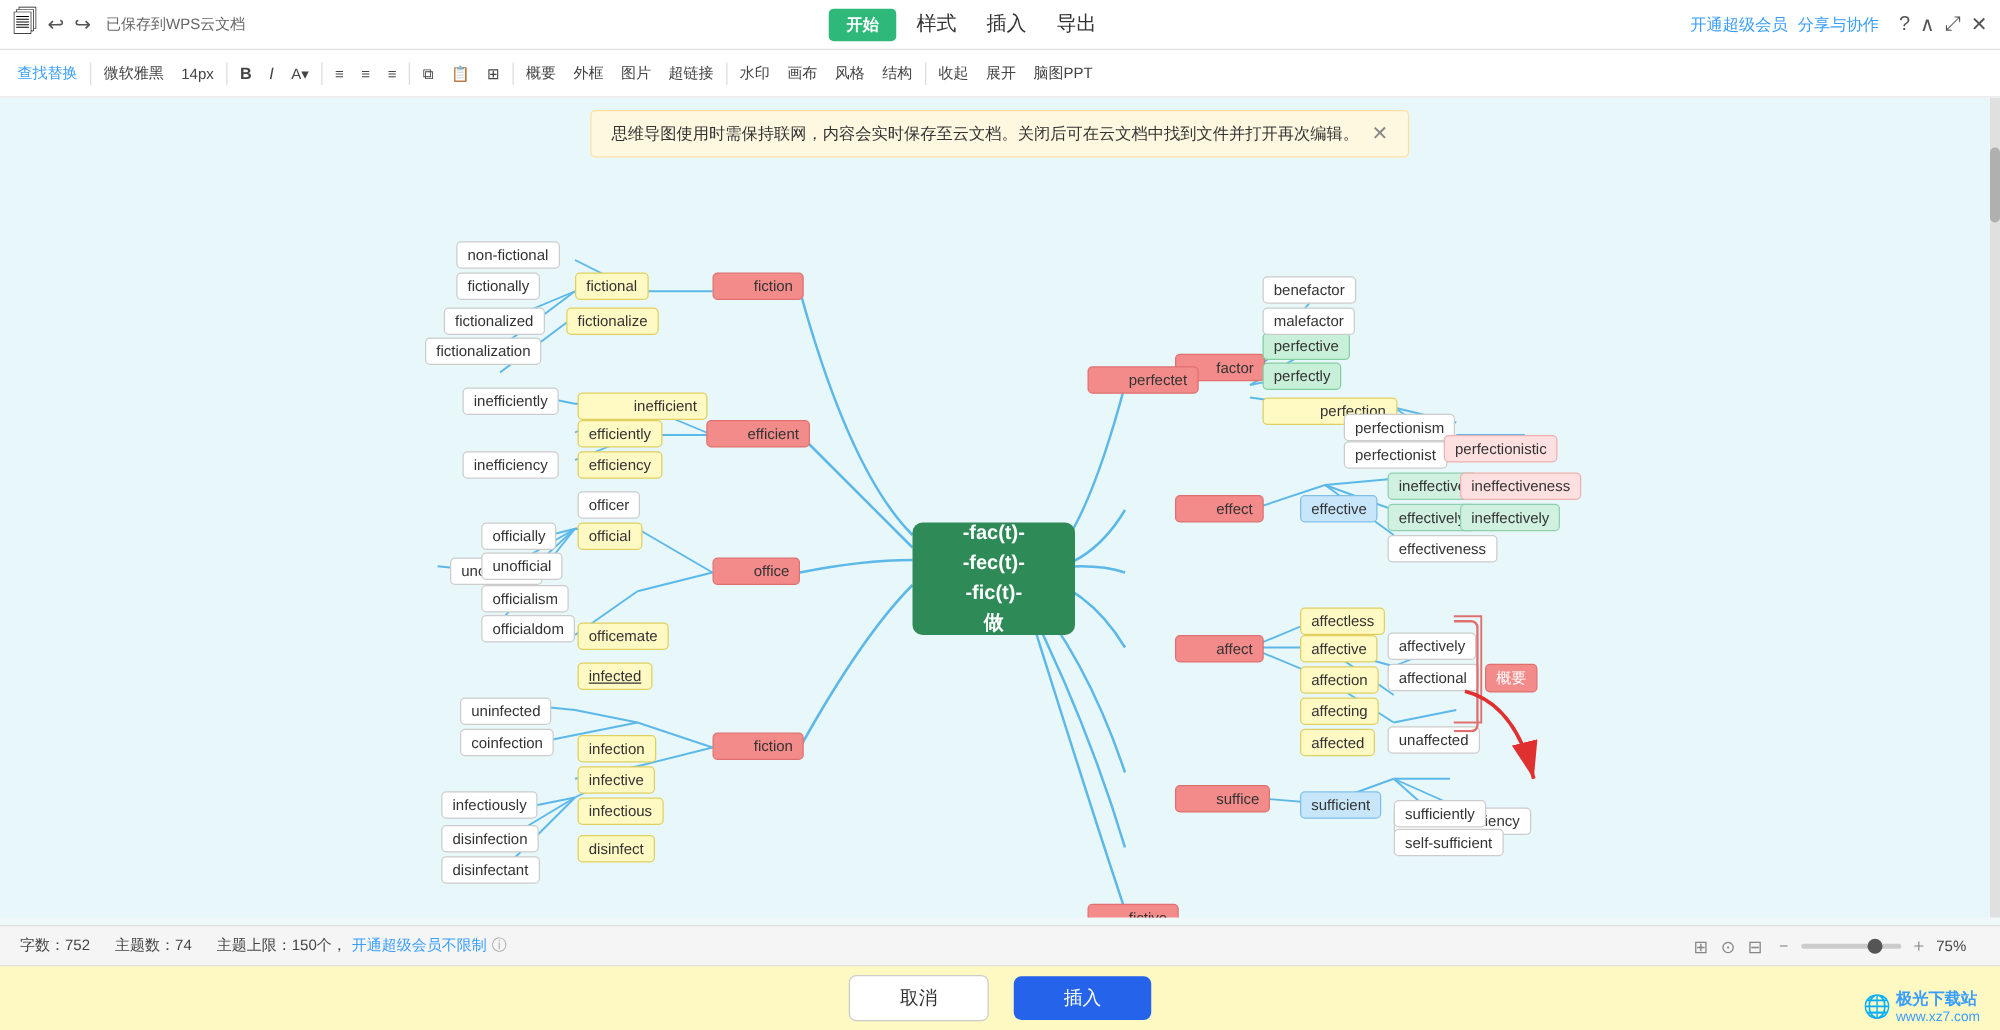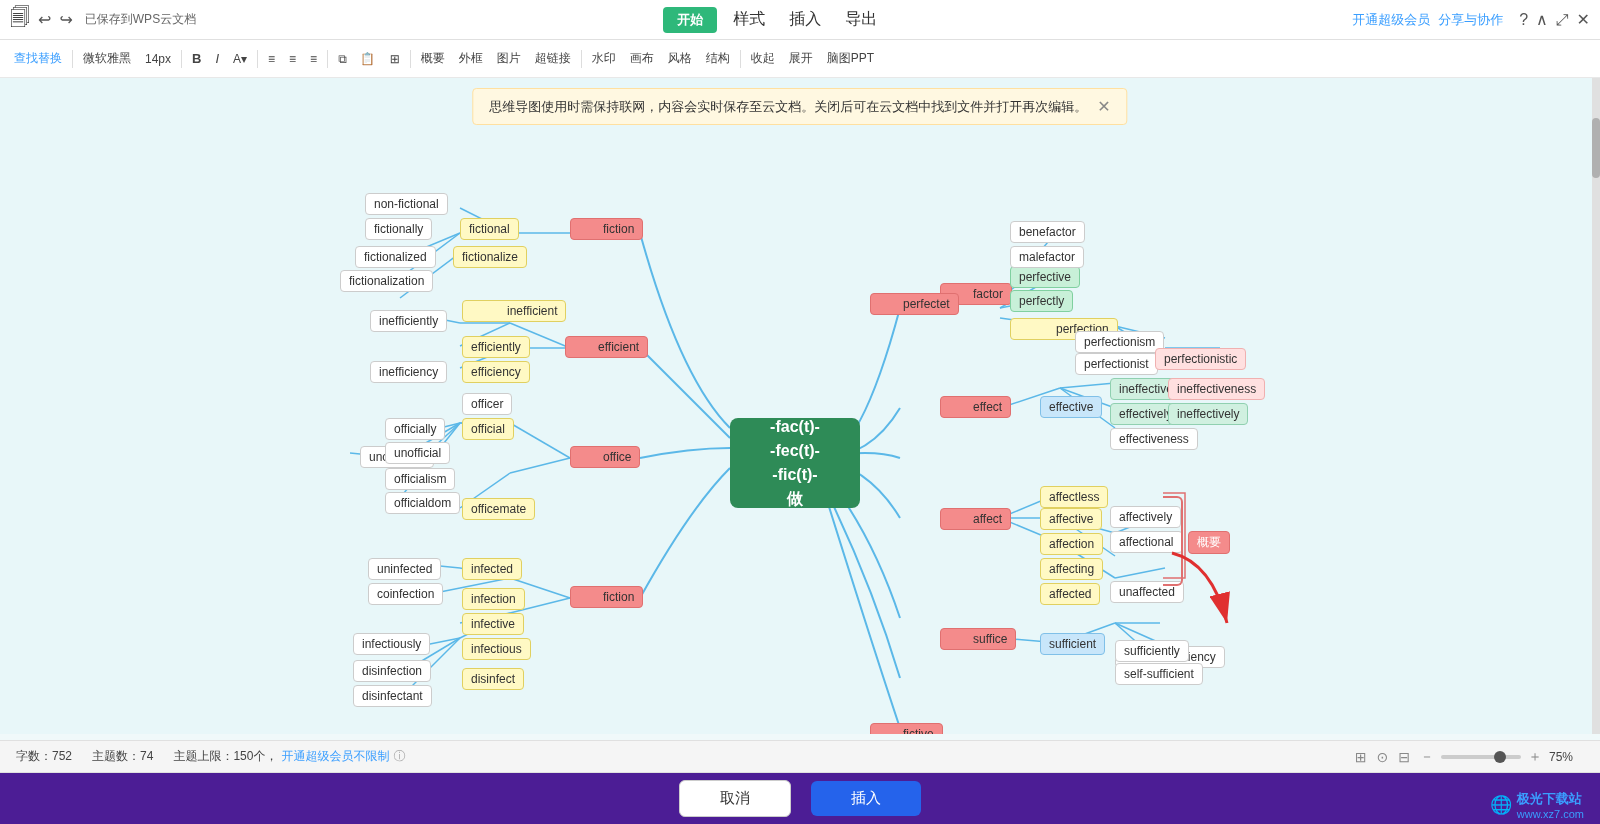--- a/index.html
+++ b/index.html
@@ -163,21 +163,21 @@
     .status-spacer { flex: 1; }
     .status-icon { color: #888; cursor: pointer; margin: 0 3px; font-size: 14px; }
 
     
     #action-bar {
       position: absolute;
       bottom: 0;
       left: 0;
       right: 0;
       height: 52px;
-      background: #4c1d95;
+      background: #fef9c3;
       border-top: 1px solid #e0e0e0;
       display: flex;
       align-items: center;
       justify-content: center;
       gap: 20px;
       z-index: 100;
     }
     .action-btn {
       padding: 8px 40px;
       border-radius: 6px;
@@ -441,21 +441,21 @@
   <div class="node node-level3" style="left:365px; top:140px;">
     <span>fictionally</span>
   </div>
   <div class="node node-level3" style="left:355px; top:168px;">
     <span>fictionalized</span>
   </div>
   <div class="node node-level3" style="left:340px; top:192px;">
     <span>fictionalization</span>
   </div>
 
-  <div class="node node-level2" style="left:462px; top:222px;padding-left:44px;">
+  <div class="node node-level2" style="left:462px; top:236px;padding-left:44px;">
     <span>inefficient</span>
   </div>
   <div class="node node-level2" style="left:462px; top:258px;">
     <span>efficiently</span>
   </div>
   <div class="node node-level2" style="left:462px; top:283px;">
     <span>efficiency</span>
   </div>
   <div class="node node-level3" style="left:370px; top:232px;">
     <span>inefficiently</span>
@@ -482,21 +482,21 @@
   <div class="node node-level3" style="left:385px; top:390px;">
     <span>officialism</span>
   </div>
   <div class="node node-level3" style="left:385px; top:414px;">
     <span>officialdom</span>
   </div>
   <div class="node node-level3" style="left:462px; top:315px;">
     <span>officer</span>
   </div>
 
-  <div class="node node-level2" style="left:462px; top:480px;">
+  <div class="node node-level2" style="left:462px; top:452px;text-decoration:underline;">
     <span>infected</span>
   </div>
   <div class="node node-level2" style="left:462px; top:510px;">
     <span>infection</span>
   </div>
   <div class="node node-level2" style="left:462px; top:535px;">
     <span>infective</span>
   </div>
   <div class="node node-level2" style="left:462px; top:560px;">
     <span>infectious</span>

